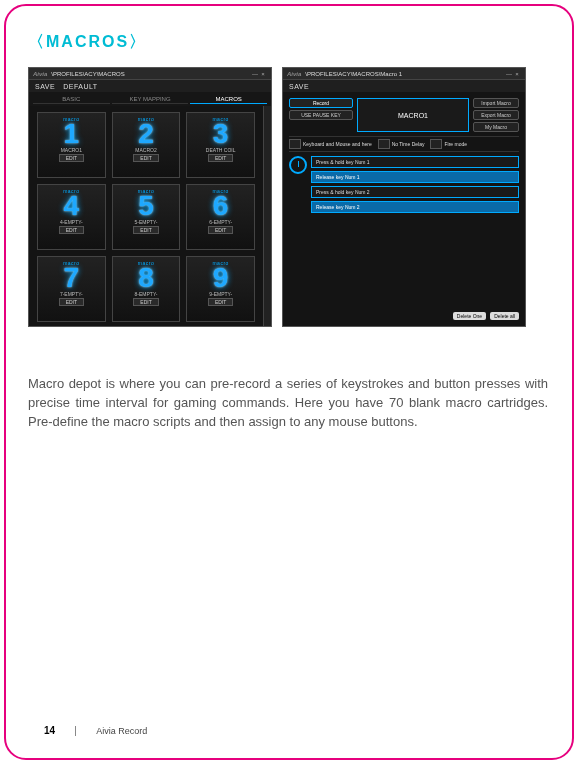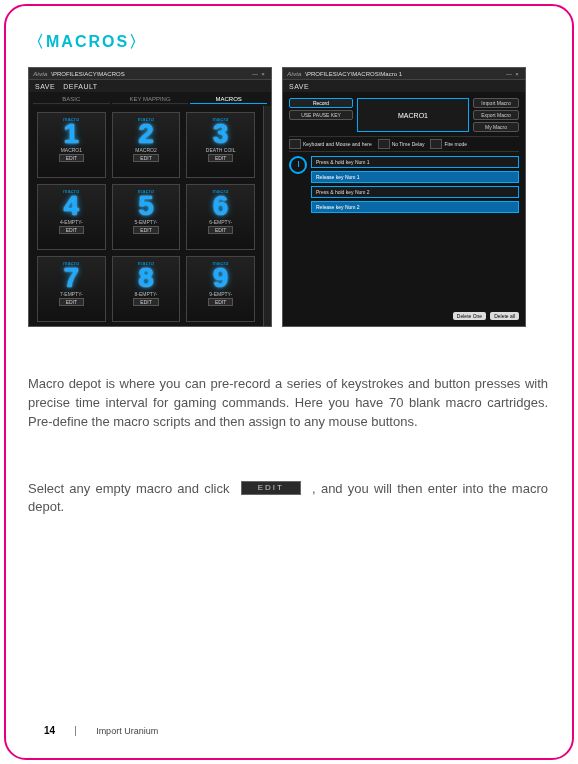--- a/index.html
+++ b/index.html
@@ -379,26 +379,21 @@
           <div class="btn-sm">Delete One</div>
           <div class="btn-sm">Delete all</div>
         </div>
       </div>
     </div>
 
   </div>
 
   <div class="body-text">
     <p>Macro depot is where you can pre-record a series of keystrokes and button presses with precise time interval for gaming commands. Here you have 70 blank macro cartridges. Pre-define the macro scripts and then assign to any mouse buttons.</p>
-    <p>
-      <span>Select any empty macro and click </span>
-      <span class="inline-edit">EDIT</span>
-      <span> , and you will then enter into the macro depot.</span>
-    </p>
   </div>
 
 </div>
 
 <div class="footer">
   <span class="pg">14</span>
   <span class="sep"></span>
-  <span>Import Uranium</span>
+  <span>Aivia Record</span>
 </div>
 
 </body></html>

